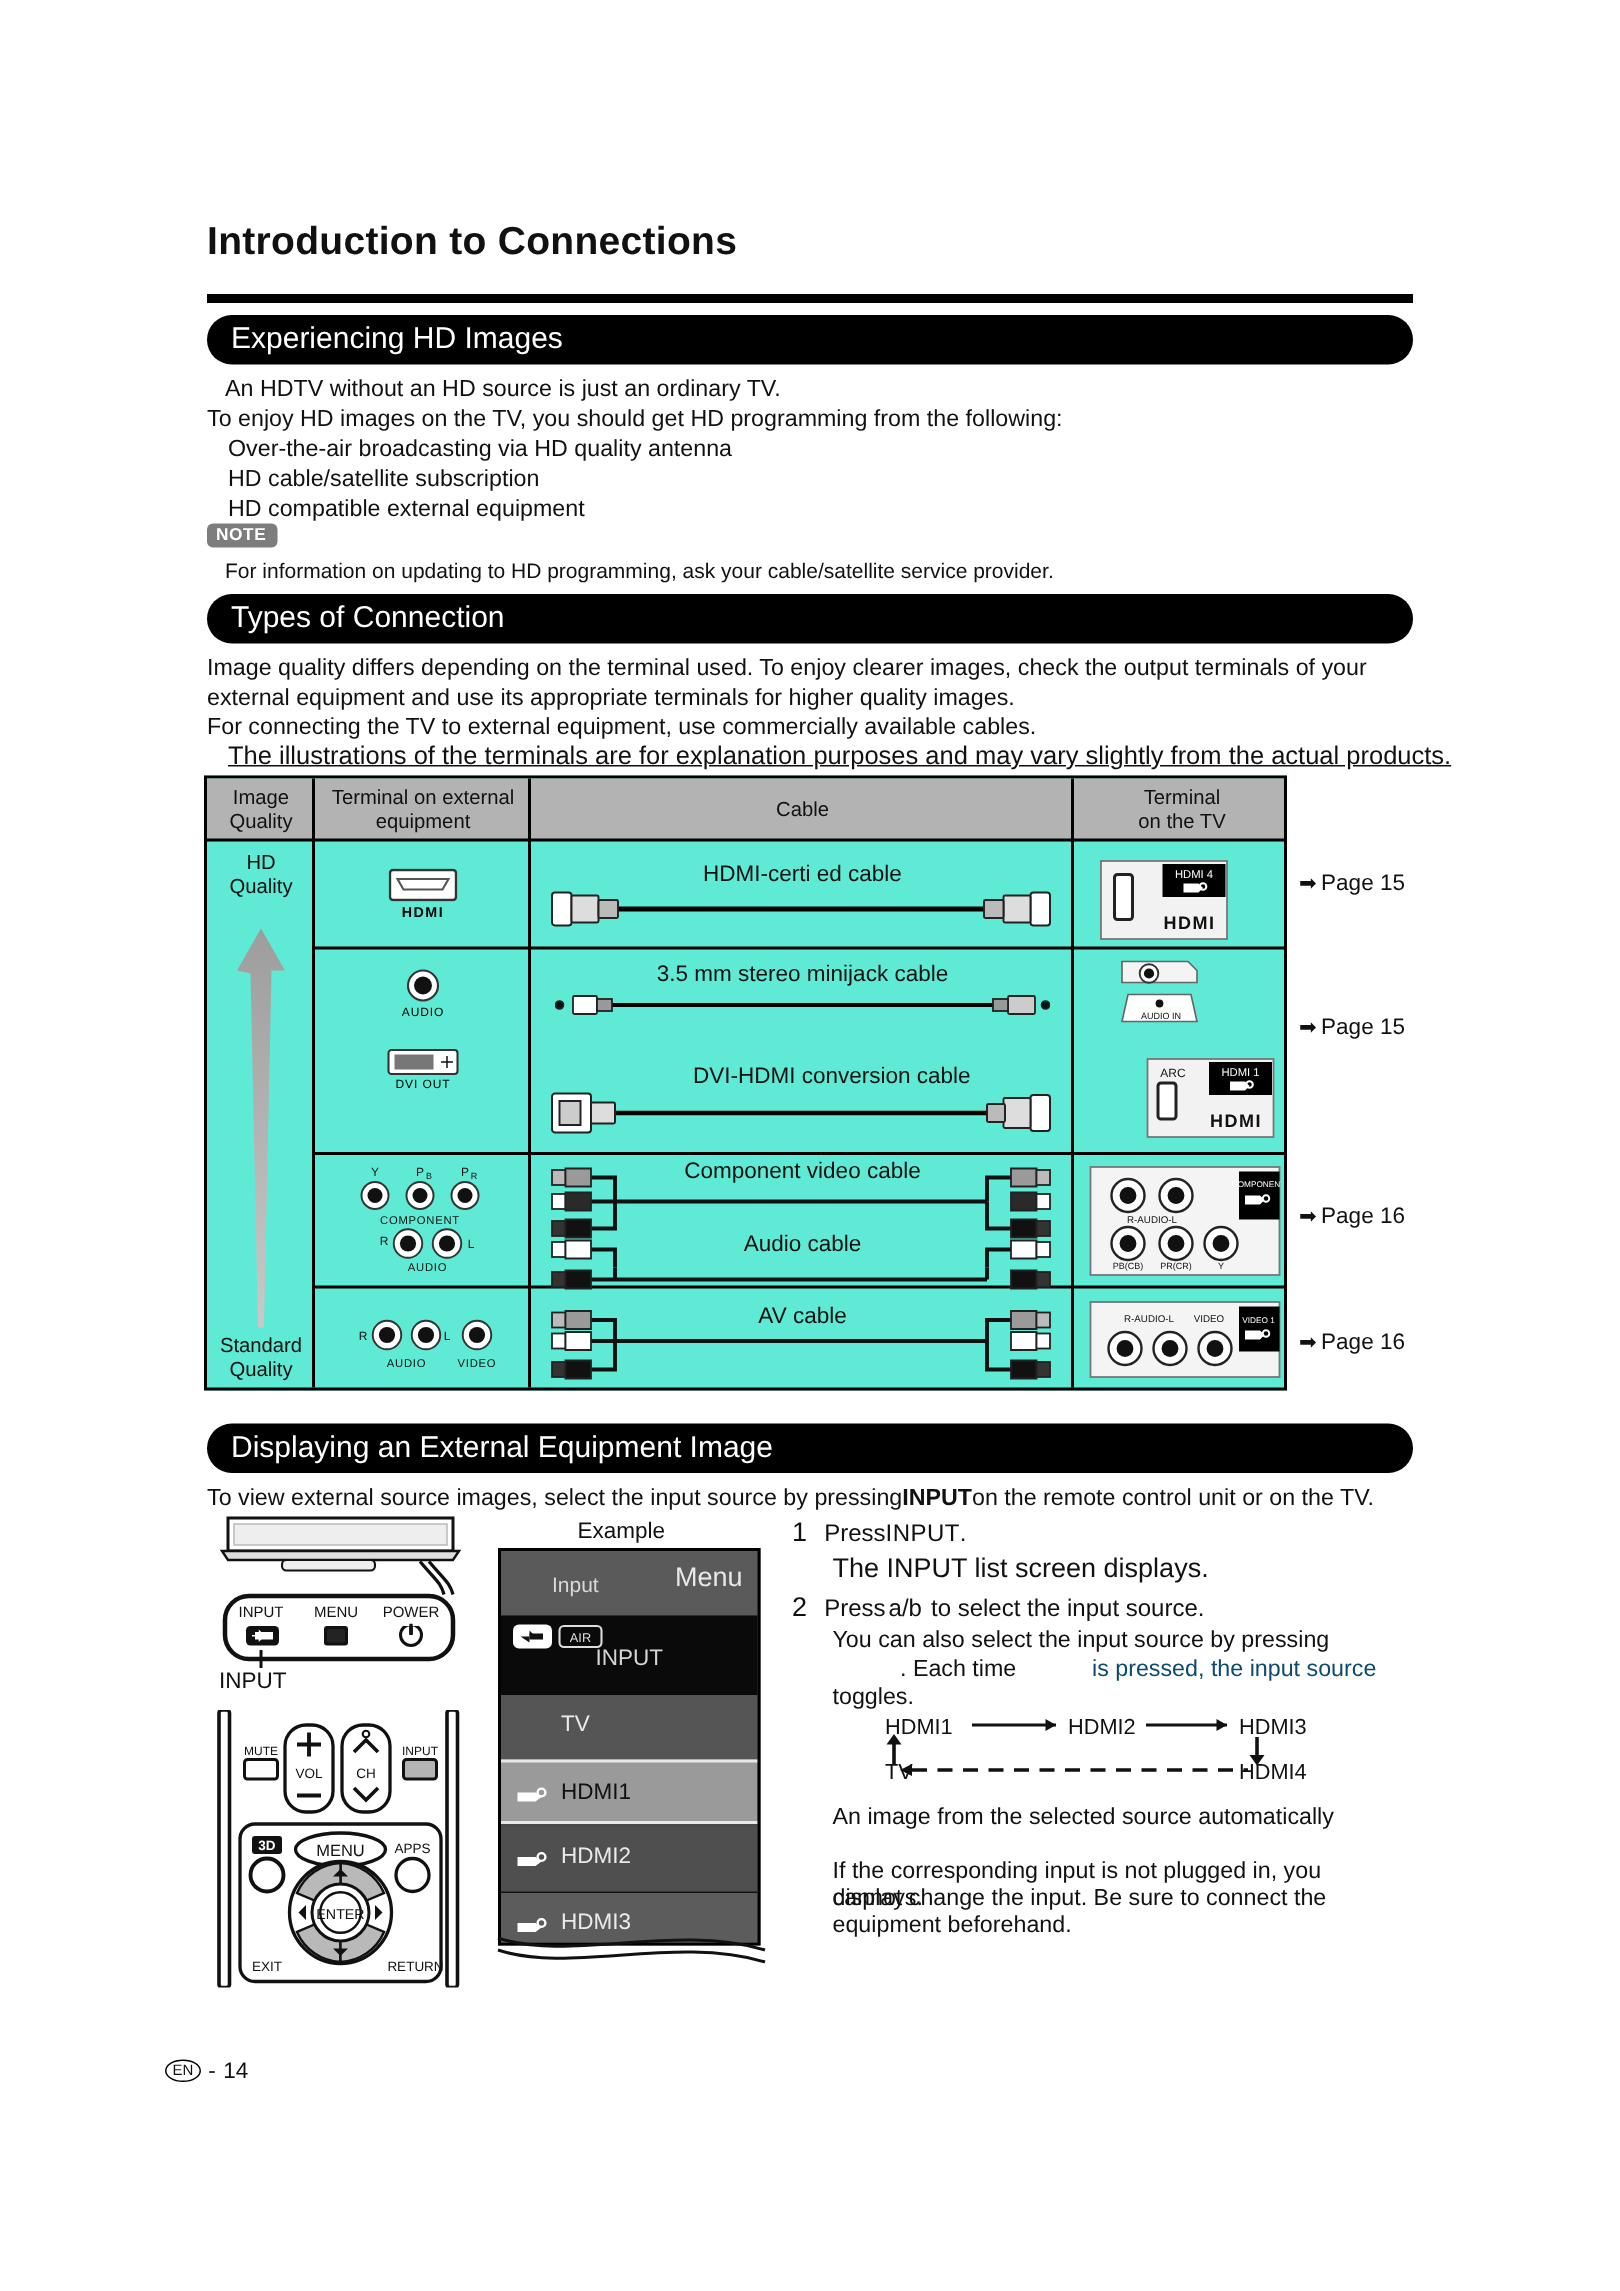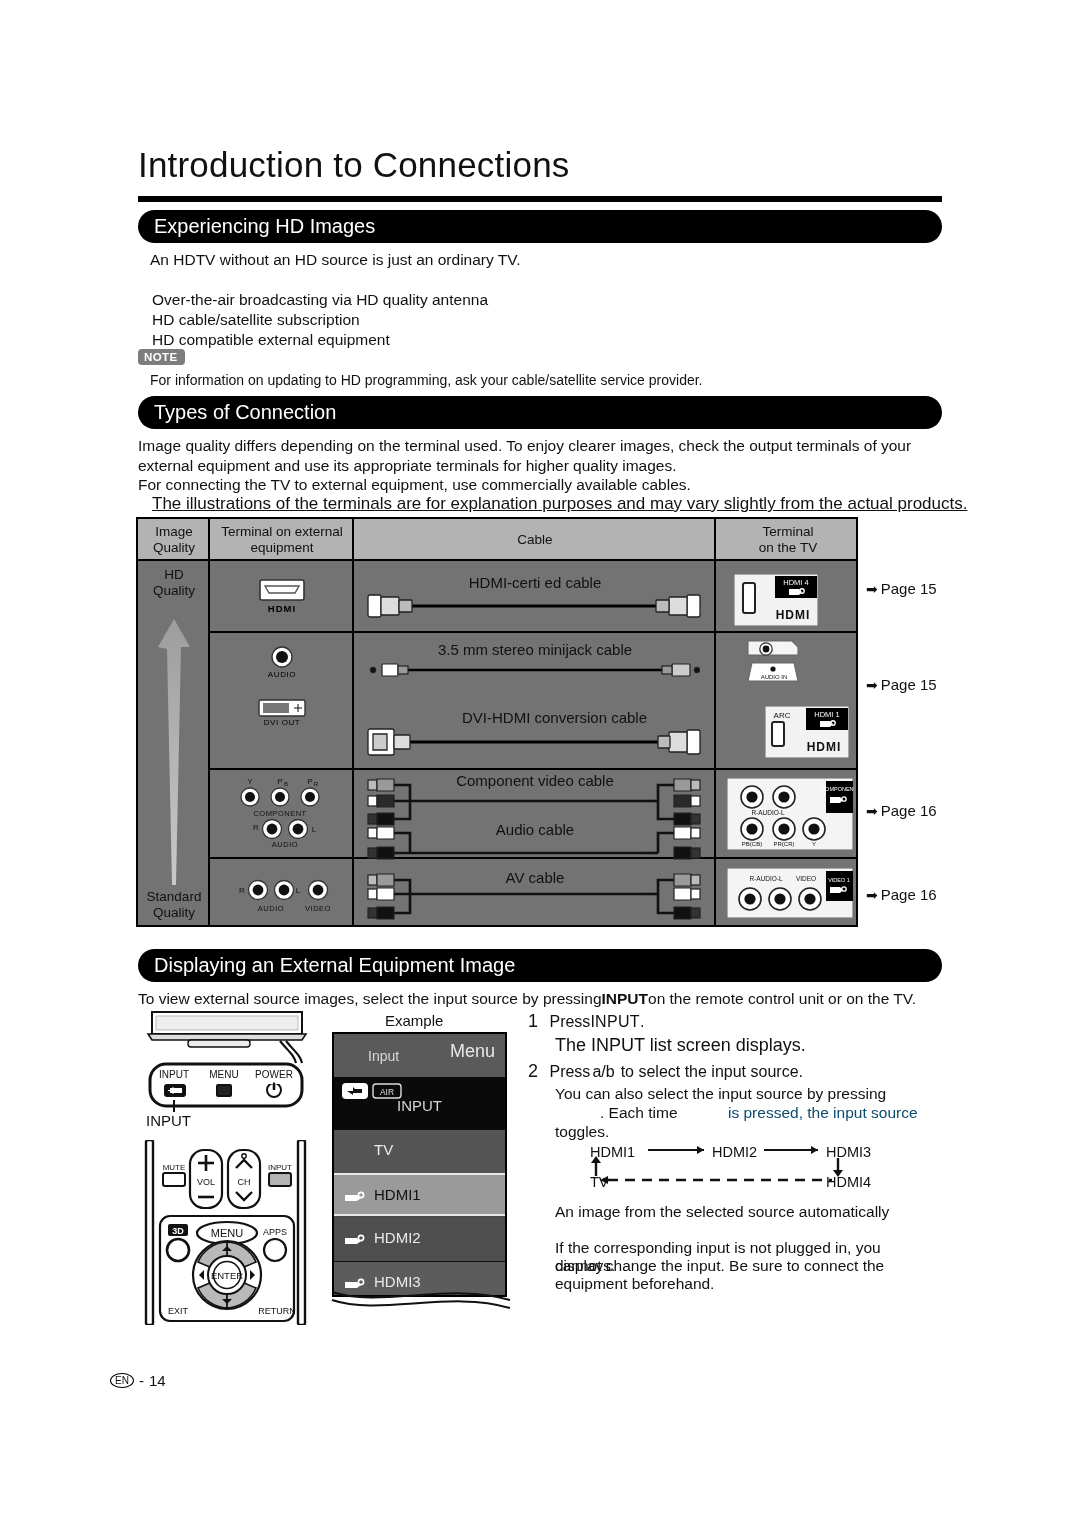--- a/index.html
+++ b/index.html
@@ -10,21 +10,21 @@
     font-family:"Liberation Sans", sans-serif;
     color:#000;
     position:relative;
     overflow:hidden;
   }
   .page { position:absolute; left:0; top:0; width:1080px; height:1527px; }
 
   
   .title {
     position:absolute; left:138px; top:145px;
-    font-size:35px; font-weight:400; letter-spacing:0.2px;
+    font-size:26px; font-weight:700; letter-spacing:0.2px;
     color:#111;
   }
   .title-rule {
     position:absolute; left:138px; top:196px; width:804px; height:6px; background:#000;
   }
 
   
   .secbar {
     position:absolute; left:138px; width:804px; height:33px;
     background:#000; border-radius:17px;
@@ -45,21 +45,21 @@
     padding:2px 7px 2px 6px; border-radius:4px; letter-spacing:0.4px;
   }
   .note-txt {
     position:absolute; left:150px; top:372px; font-size:14px; color:#111;
   }
 
   
   .tbl {
     position:absolute; left:136px; top:517px;
     width:722px; height:410px;
-    border:2px solid #000; background:#737373;
+    border:2px solid #000; background:#5eead4;
   }
   .tbl .hdr {
     position:absolute; left:0; top:0; width:100%; height:42px;
     background:#b3b3b3; border-bottom:2px solid #000;
   }
 
   .hcell {
     position:absolute; top:0; height:42px;
     display:flex; align-items:center; justify-content:center; text-align:center;
     font-size:13.5px; line-height:16px; color:#111;
@@ -119,20 +119,21 @@
 <body>
 
 <div class="page">
 
   <div class="title">Introduction to Connections</div>
   <div class="title-rule"></div>
 
   <div class="secbar" style="top:210px">Experiencing HD Images</div>
 
   <div class="body-txt" style="left:150px; top:250px;">An HDTV without an HD source is just an ordinary TV.</div>
+  <div class="body-txt" style="left:138px; top:270px;">To enjoy HD images on the TV, you should get HD programming from the following:</div>
   <div class="body-txt" style="left:152px; top:290px;">Over-the-air broadcasting via HD quality antenna</div>
   <div class="body-txt" style="left:152px; top:310px;">HD cable/satellite subscription</div>
   <div class="body-txt" style="left:152px; top:330px;">HD compatible external equipment</div>
 
   <div class="note-badge">NOTE</div>
   <div class="note-txt">For information on updating to HD programming, ask your cable/satellite service provider.</div>
 
   <div class="secbar" style="top:396px">Types of Connection</div>
 
   <div class="body-txt" style="left:138px; top:436px;">Image quality differs depending on the terminal used. To enjoy clearer images, check the output terminals of your</div>

